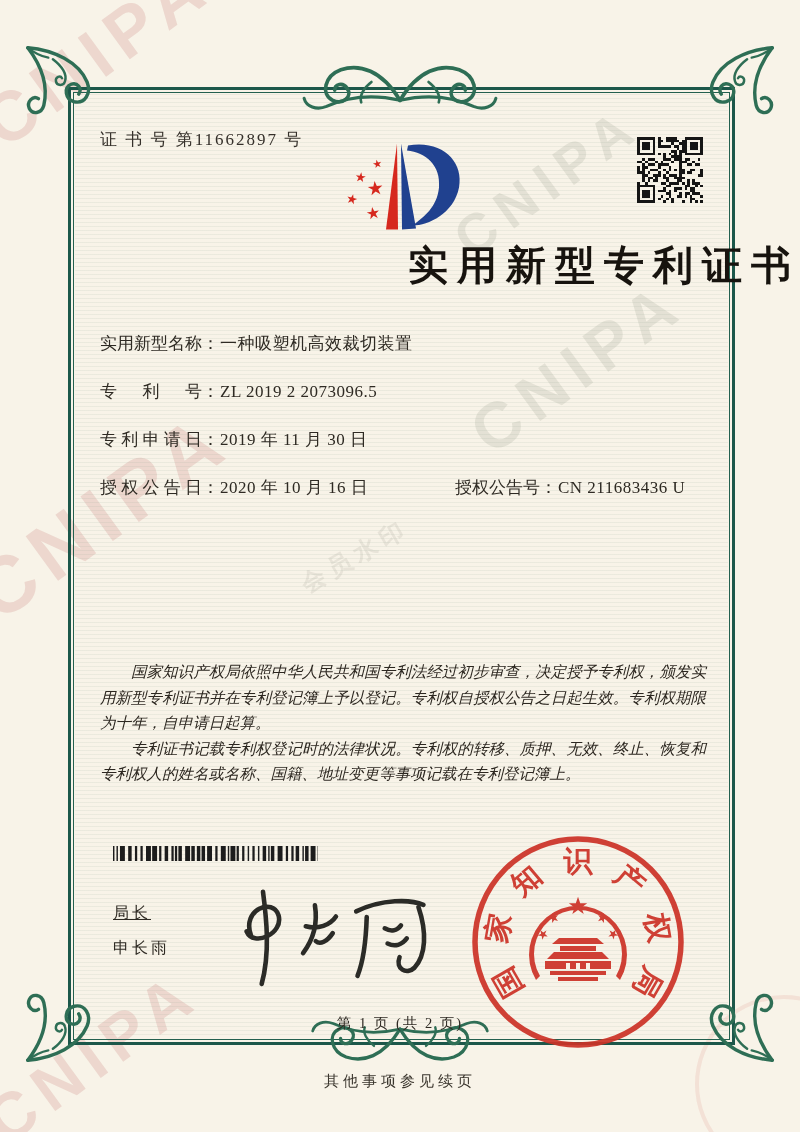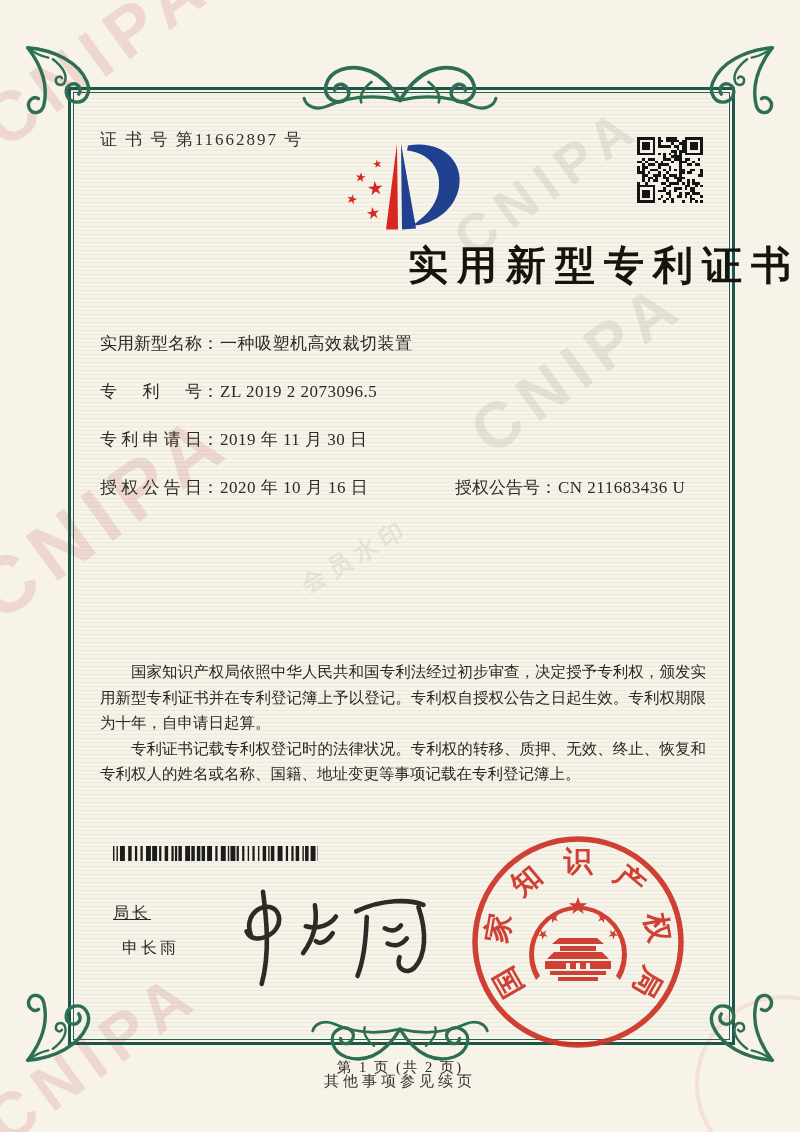--- a/index.html
+++ b/index.html
@@ -34,30 +34,30 @@
          letter-spacing:9px;color:#17130e;}
   
   .fields{position:absolute;left:100px;top:333px;width:608px;font-size:17px;line-height:22px;color:#2e2a23;}
   .frow{margin-bottom:26px;position:relative;white-space:nowrap;}
   .flabel{display:inline-block;width:102px;text-align:justify;text-align-last:justify;vertical-align:top;}
   .fcolon{display:inline-block;width:18px;vertical-align:top;}
   .fvalue{letter-spacing:.5px;}
   .grant-pair{position:absolute;left:315px;top:0;margin-left:40px;}
   
   .body-text{position:absolute;left:100px;top:659px;width:606px;font-size:15.5px;line-height:25.5px;
-             text-align:justify;color:#2c2720;}
+             text-align:justify;color:#2c2720;font-style:italic;}
   .body-text p{margin:0;text-indent:2em;}
   
   .barcode{position:absolute;left:113px;top:846px;width:205px;height:15px;}
   .sig-title{position:absolute;left:113px;top:903px;font-size:16px;letter-spacing:3px;color:#2e2a23;text-decoration:underline;}
-  .sig-name{position:absolute;left:122px;top:938px;font-size:16px;letter-spacing:3px;color:#2e2a23;}
+  .sig-name{position:absolute;left:113px;top:938px;font-size:16px;letter-spacing:3px;color:#2e2a23;}
   .sig-hand{position:absolute;left:212px;top:878px;width:225px;height:108px;transform:rotate(-3deg);}
   .seal{position:absolute;left:468px;top:832px;width:220px;height:220px;opacity:.93;}
   .page-info{position:absolute;left:0;top:1014px;width:100%;text-align:center;font-size:14.5px;
-             letter-spacing:2px;color:#2e2a23;margin-top:44px;}
+             letter-spacing:2px;color:#2e2a23;}
   .footer-note{position:absolute;left:0;top:1072px;width:100%;text-align:center;font-size:15px;
                letter-spacing:4px;color:#39342c;}
 </style>
 </head>
 <body>
 
 <div class="page">
 
   <div class="wm wm-pink wm1">CNIPA</div>
   <div class="wm wm-gray wm2">CNIPA</div>

